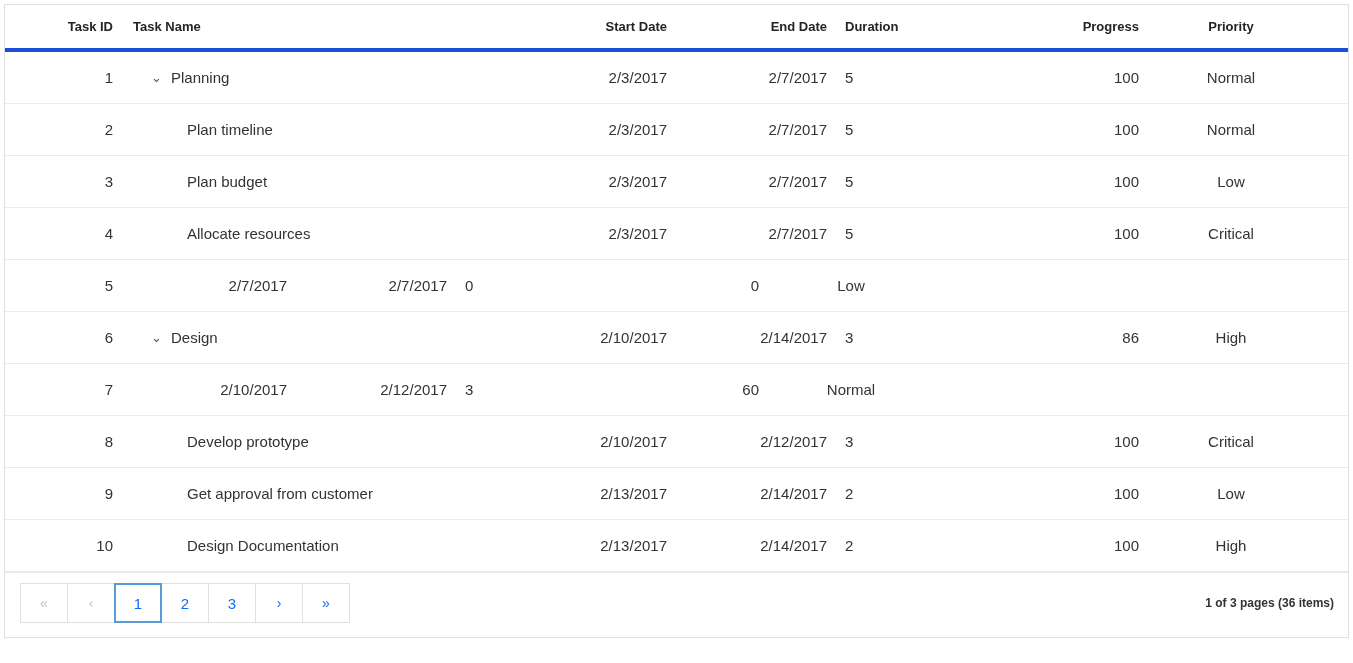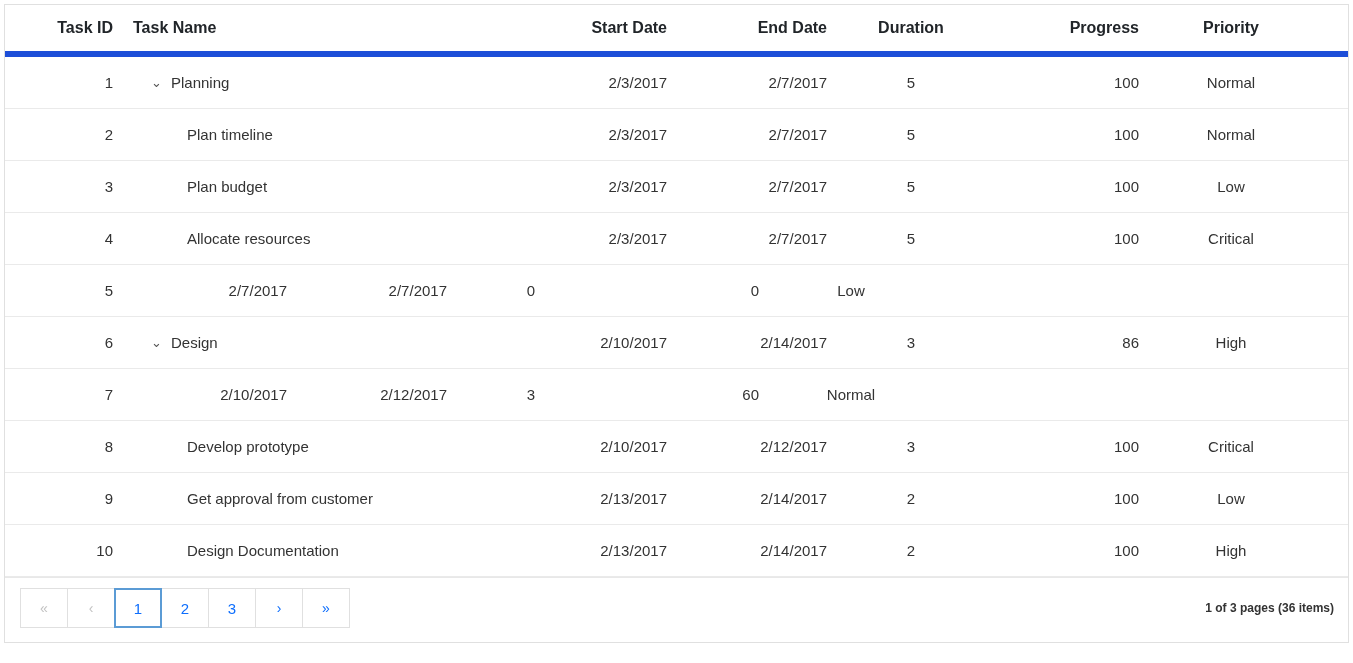--- a/index.html
+++ b/index.html
@@ -11,30 +11,30 @@
     background: #fff;
     padding: 4px;
   }
   .grid-wrap {
     border: 1px solid #e0e0e0;
     width: 1345px;
     position: relative;
   }
   .grid-header {
     display: flex;
-    border-bottom: 6px solid #1d4ed8;
+    border-bottom: 4px solid #1d4ed8;
     font-weight: 700;
-    font-size: 16px;
+    font-size: 13px;
     padding: 14px 0 14px 0;
   }
   .col-id { width: 120px; text-align: right; padding-right: 12px; }
   .col-name { width: 380px; text-align: left; padding-left: 8px; }
   .col-start { width: 180px; text-align: right; padding-right: 18px; }
   .col-end { width: 160px; text-align: right; padding-right: 18px; }
-  .col-duration { width: 150px; text-align: center; padding-right: 18px; }
+  .col-duration { width: 150px; text-align: left; padding-right: 18px; }
   .col-progress { width: 160px; text-align: right; padding-right: 16px; }
   .col-priority { width: 140px; text-align: center; padding-left: 12px; }
 
   .grid-body {
     height: 520px;
     overflow-y: scroll;
   }
   .row {
     display: flex;
     align-items: center;

